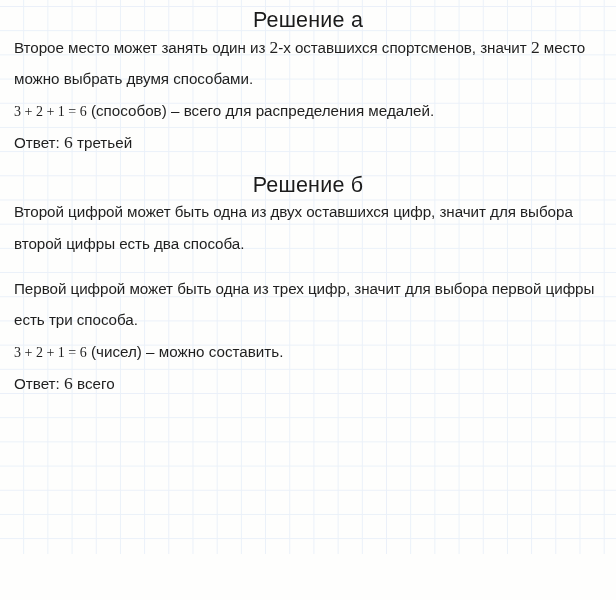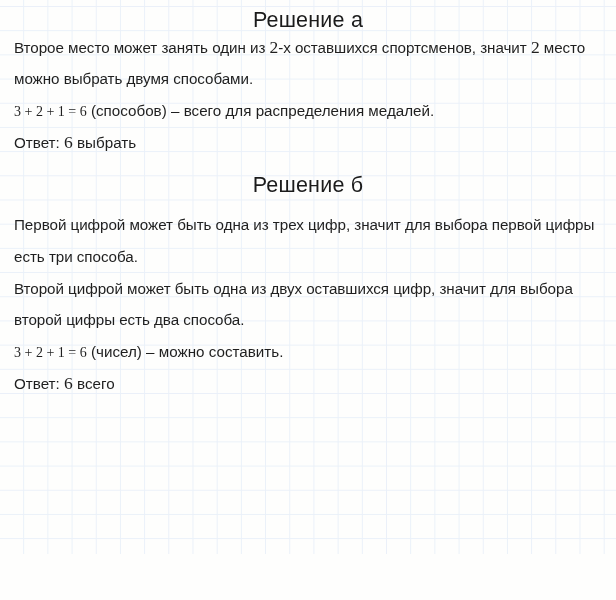--- a/index.html
+++ b/index.html
@@ -116,32 +116,32 @@
       <p class="para">
         <span>Второе место может занять один из </span><span class="num">2</span><span>-х оставшихся спортсменов, значит </span><span class="num">2</span><span> место можно выбрать двумя способами.</span>
       </p>
 
 
       <p class="eq">
         <span class="num">3 + 2 + 1 = 6</span><span>&nbsp;</span><span>(способов)</span><span>&nbsp;</span><span class="dash">–</span><span>&nbsp;</span><span>всего для распределения медалей.</span>
       </p>
 
       <p class="answer">
-        <span>Ответ:</span><span>&nbsp;</span><span class="num">6</span><span> выбрать</span>
+        <span>Ответ:</span><span>&nbsp;</span><span class="num">6</span><span> третьей</span>
       </p>
 
     </section>
 
     <section>
 
       <h2 class="heading" id="heading-b">Решение б</h2>
 
+      <p class="para">Второй цифрой может быть одна из двух оставшихся цифр, значит для выбора второй цифры есть два способа.</p>
+
       <p class="para block-b-first">Первой цифрой может быть одна из трех цифр, значит для выбора первой цифры есть три способа.</p>
-
-      <p class="para">Второй цифрой может быть одна из двух оставшихся цифр, значит для выбора второй цифры есть два способа.</p>
 
 
       <p class="eq">
         <span class="num">3 + 2 + 1 = 6</span><span>&nbsp;</span><span>(чисел)</span><span>&nbsp;</span><span class="dash">–</span><span>&nbsp;</span><span>можно составить.</span>
       </p>
 
       <p class="answer">
         <span>Ответ:</span><span>&nbsp;</span><span class="num">6</span><span> всего</span>
       </p>
 

